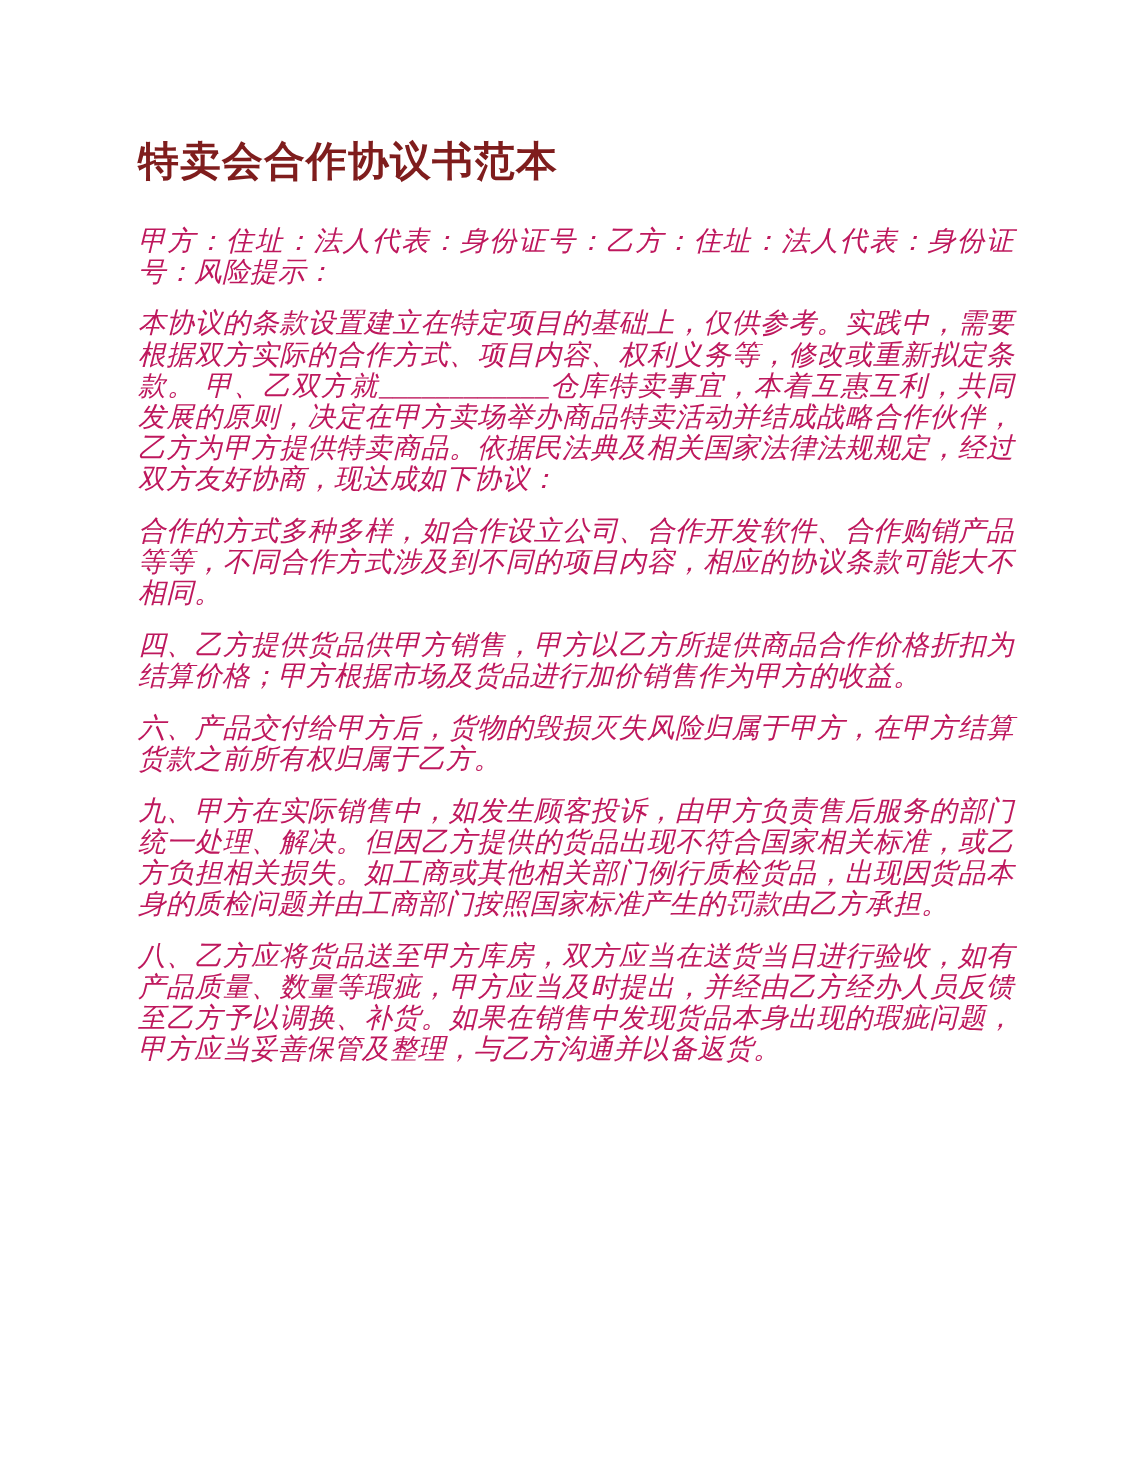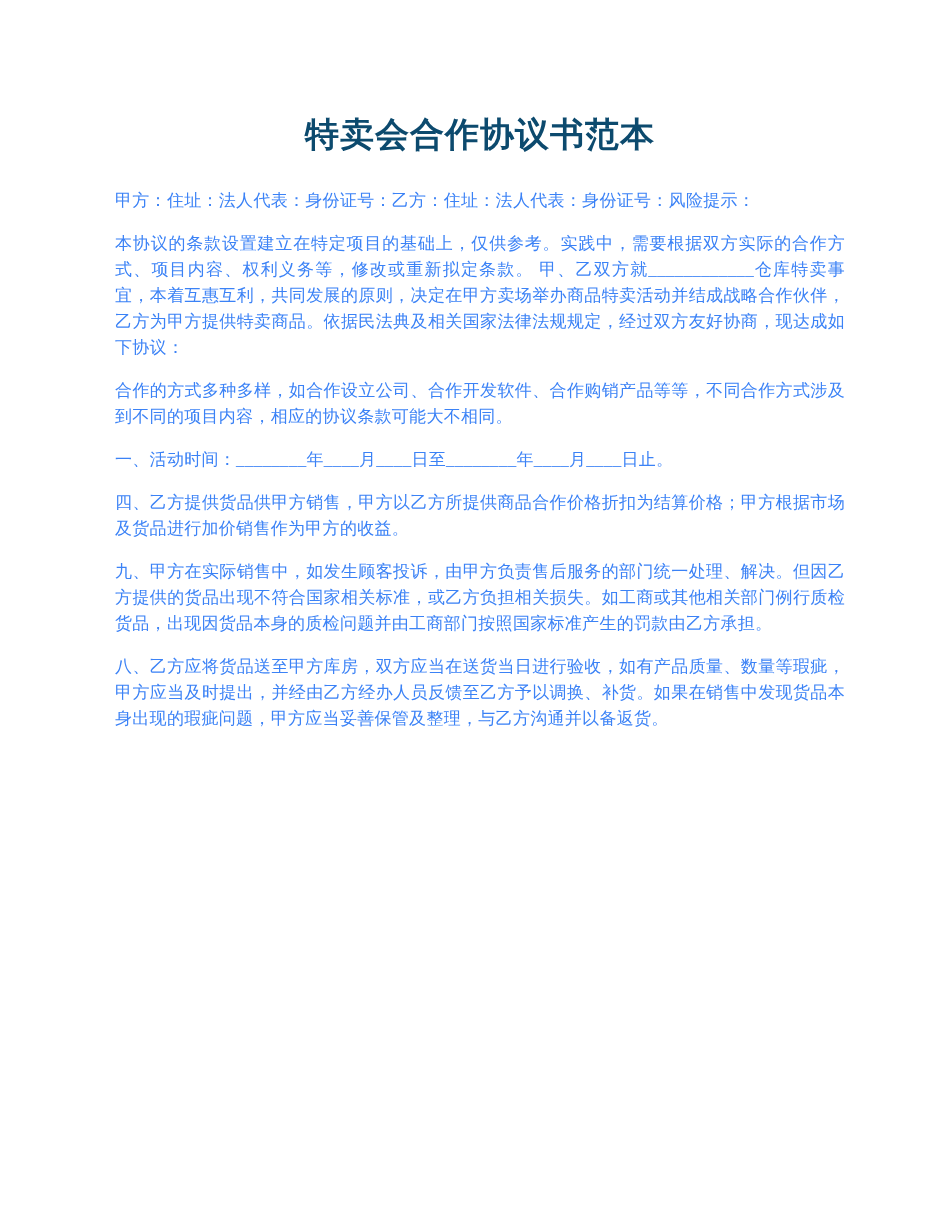--- a/index.html
+++ b/index.html
@@ -14,41 +14,42 @@
     margin: 0 auto;
     background: #ffffff;
     box-sizing: border-box;
     padding: 112px 105px 60px 115px;
     color: #000000;
     font-family: "Liberation Serif", "DejaVu Serif", serif;
   }
   .doc-title {
     font-size: 34px;
     font-weight: bold;
-    text-align: center;
+    text-align: left;
     margin: 0 0 30px 0;
     letter-spacing: 1px;
-    color: #0c4a6e;
+    color: #7f1d1d;
     font-family: Liberation Mono, monospace;
   }
   .para {
-    font-size: 17px;
+    font-size: 23px;
     line-height: 26px;
     margin: 0 0 17px 0;
     text-align: justify;
     word-break: break-all;
     letter-spacing: 0.3px;
-    color: #3b82f6;
+    color: #be185d;
+    font-style: italic;
   }
 </style>
 </head>
 <body>
 
 <div class="page">
   <h1 class="doc-title">特卖会合作协议书范本</h1>
   <p class="para">甲方：住址：法人代表：身份证号：乙方：住址：法人代表：身份证号：风险提示：</p>
   <p class="para">本协议的条款设置建立在特定项目的基础上，仅供参考。实践中，需要根据双方实际的合作方式、项目内容、权利义务等，修改或重新拟定条款。 甲、乙双方就____________仓库特卖事宜，本着互惠互利，共同发展的原则，决定在甲方卖场举办商品特卖活动并结成战略合作伙伴，乙方为甲方提供特卖商品。依据民法典及相关国家法律法规规定，经过双方友好协商，现达成如下协议：</p>
   <p class="para">合作的方式多种多样，如合作设立公司、合作开发软件、合作购销产品等等，不同合作方式涉及到不同的项目内容，相应的协议条款可能大不相同。</p>
-  <p class="para">一、活动时间：________年____月____日至________年____月____日止。</p>
   <p class="para">四、乙方提供货品供甲方销售，甲方以乙方所提供商品合作价格折扣为结算价格；甲方根据市场及货品进行加价销售作为甲方的收益。</p>
+  <p class="para">六、产品交付给甲方后，货物的毁损灭失风险归属于甲方，在甲方结算货款之前所有权归属于乙方。</p>
   <p class="para">九、甲方在实际销售中，如发生顾客投诉，由甲方负责售后服务的部门统一处理、解决。但因乙方提供的货品出现不符合国家相关标准，或乙方负担相关损失。如工商或其他相关部门例行质检货品，出现因货品本身的质检问题并由工商部门按照国家标准产生的罚款由乙方承担。</p>
   <p class="para">八、乙方应将货品送至甲方库房，双方应当在送货当日进行验收，如有产品质量、数量等瑕疵，甲方应当及时提出，并经由乙方经办人员反馈至乙方予以调换、补货。如果在销售中发现货品本身出现的瑕疵问题，甲方应当妥善保管及整理，与乙方沟通并以备返货。</p>
 </div>
 
 </body></html>

